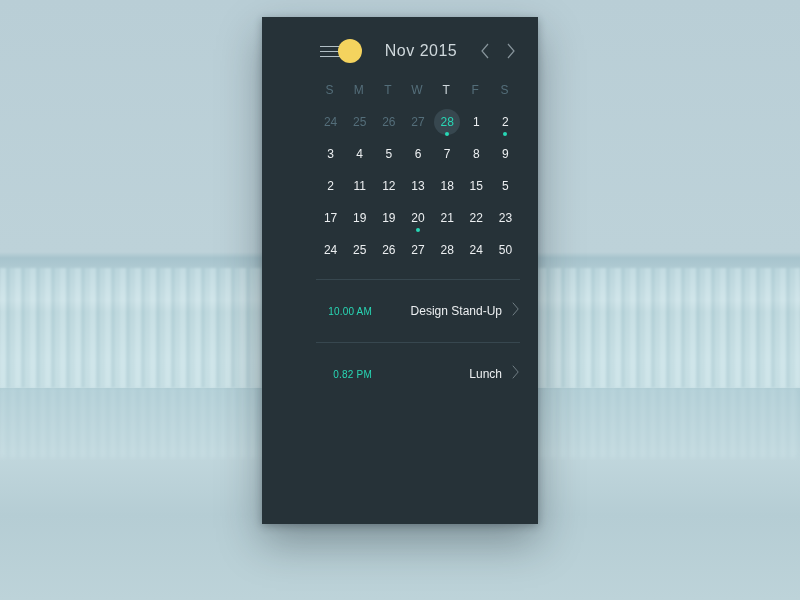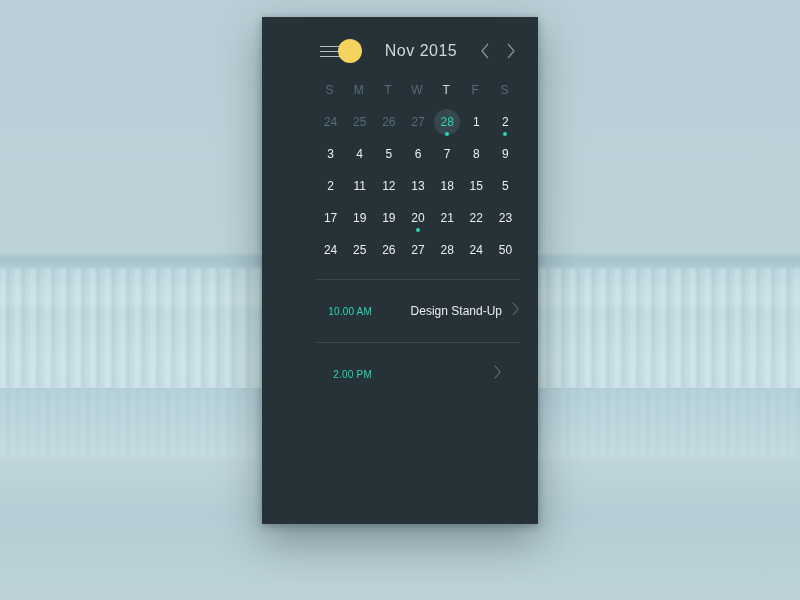--- a/index.html
+++ b/index.html
@@ -288,21 +288,22 @@
       <span class="time">10.00 AM</span>
       <span class="label">Design Stand-Up</span>
       <span class="chev">
         <svg viewBox="0 0 10 16">
             <path d="M2 1 L8 8 L2 15" fill="none" stroke="#b0bec5" stroke-width="1"></path>
           </svg>
       </span>
     </div>
     <div class="divider"></div>
     <div class="event">
-      <span class="time">2.00 PM</span>
+      <span class="time">0.82 PM</span>
+      <span class="label">Lunch</span>
       <span class="chev">
         <svg viewBox="0 0 10 16">
             <path d="M2 1 L8 8 L2 15" fill="none" stroke="#b0bec5" stroke-width="1"></path>
           </svg>
       </span>
     </div>
   </div>
 
 </div>
 

